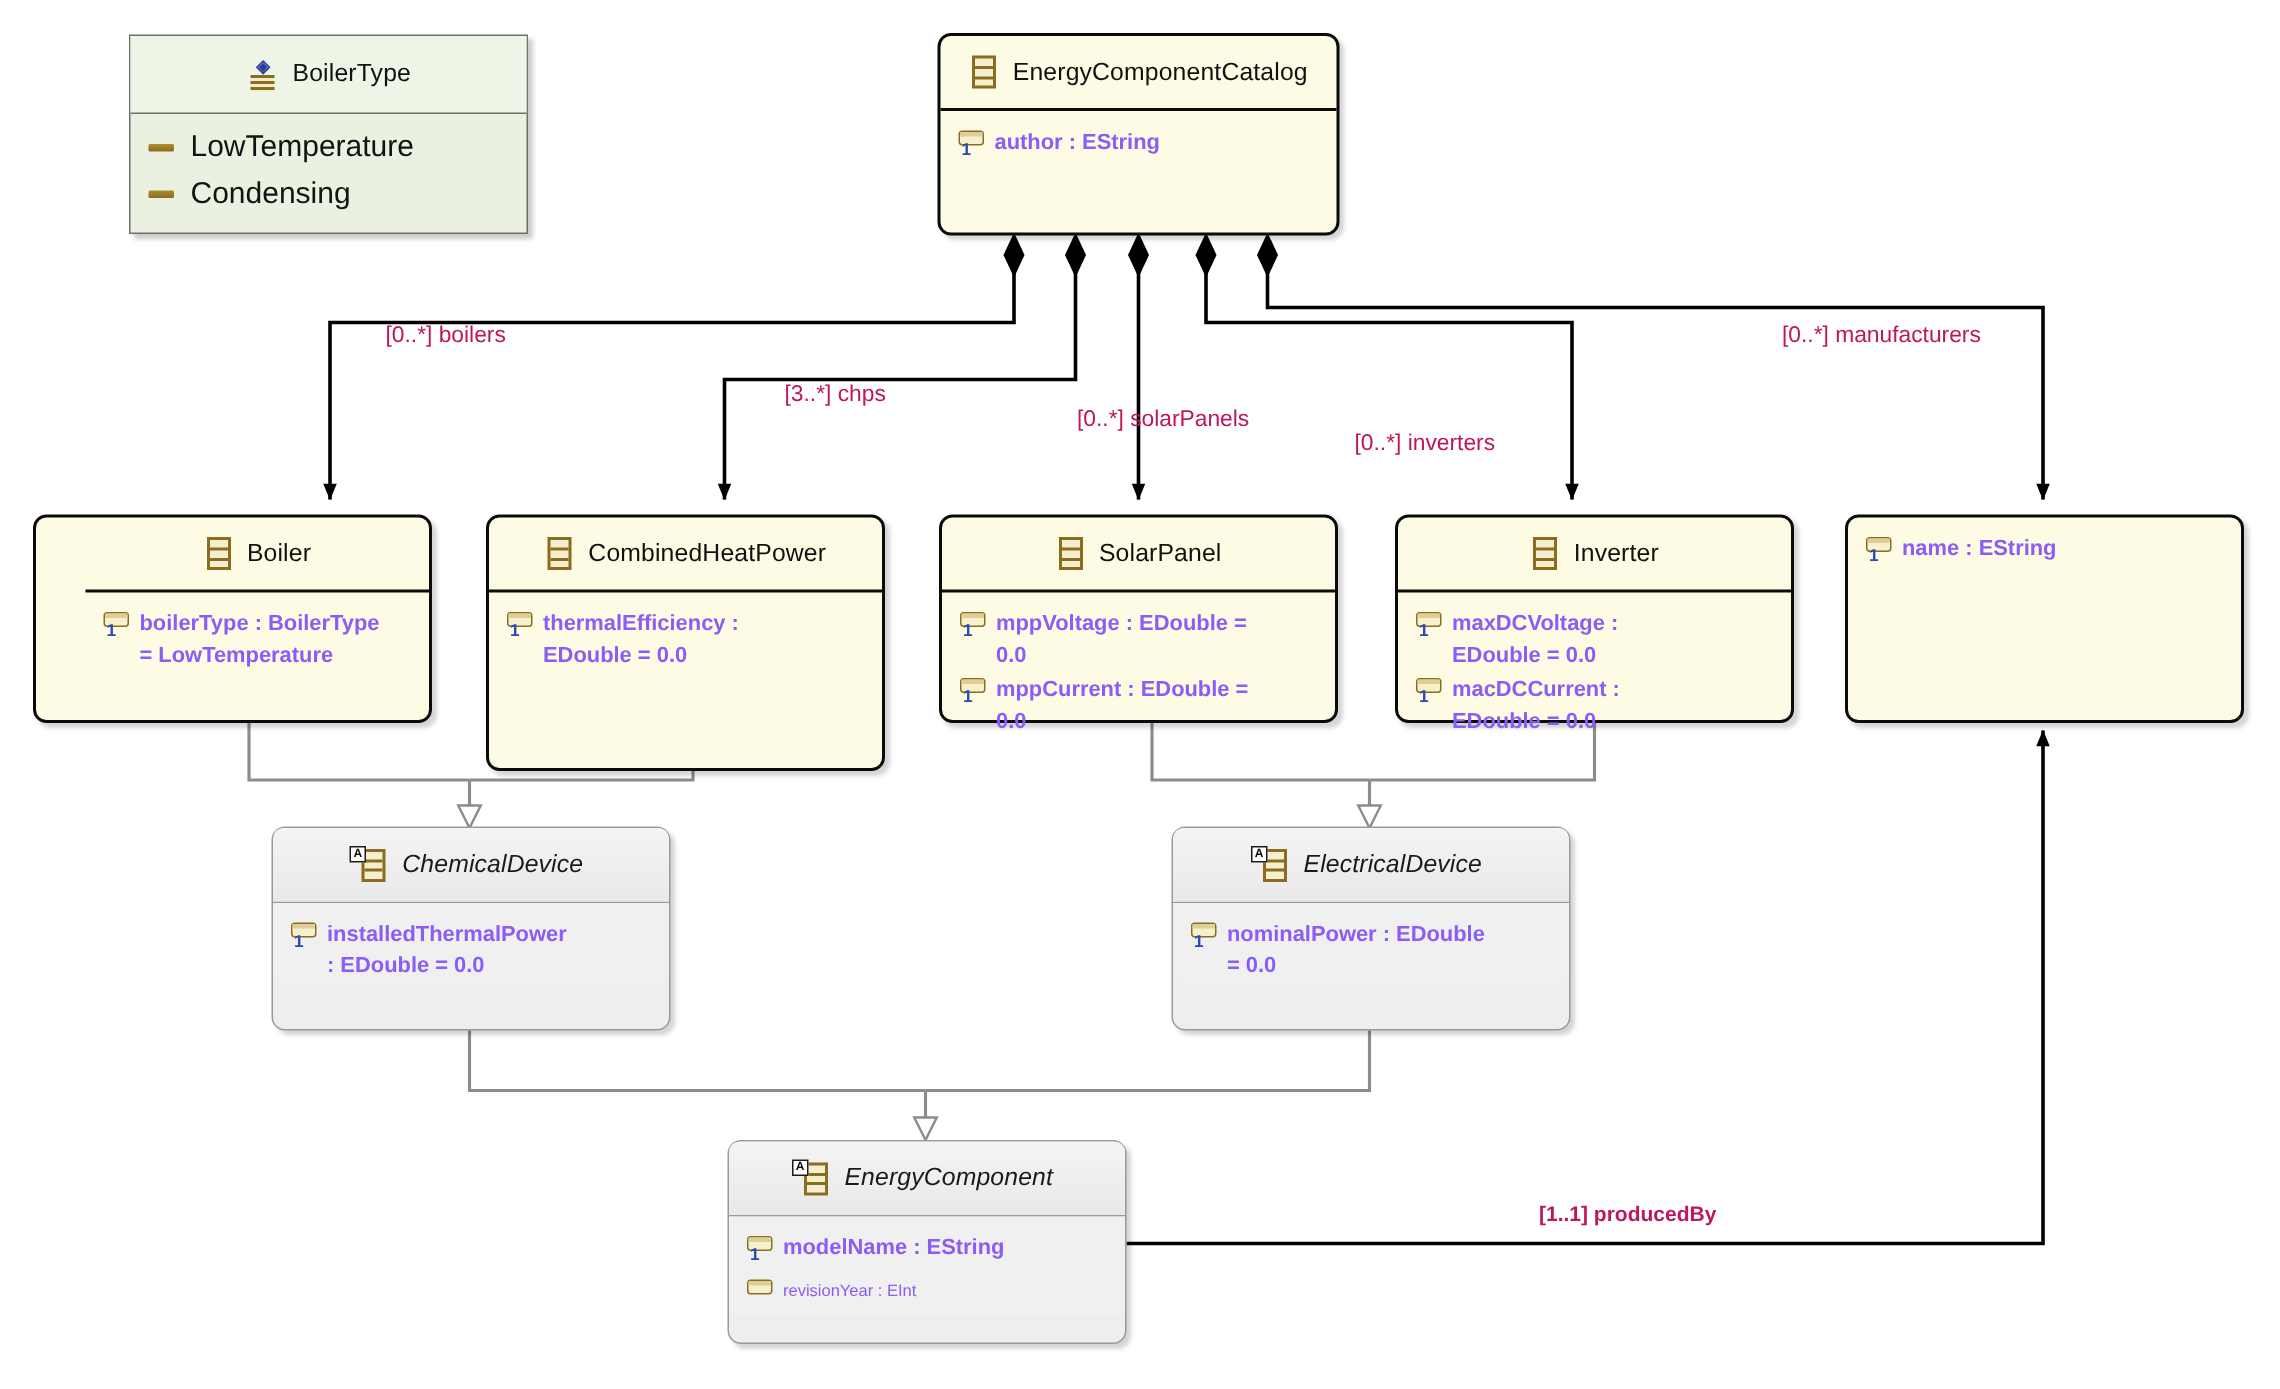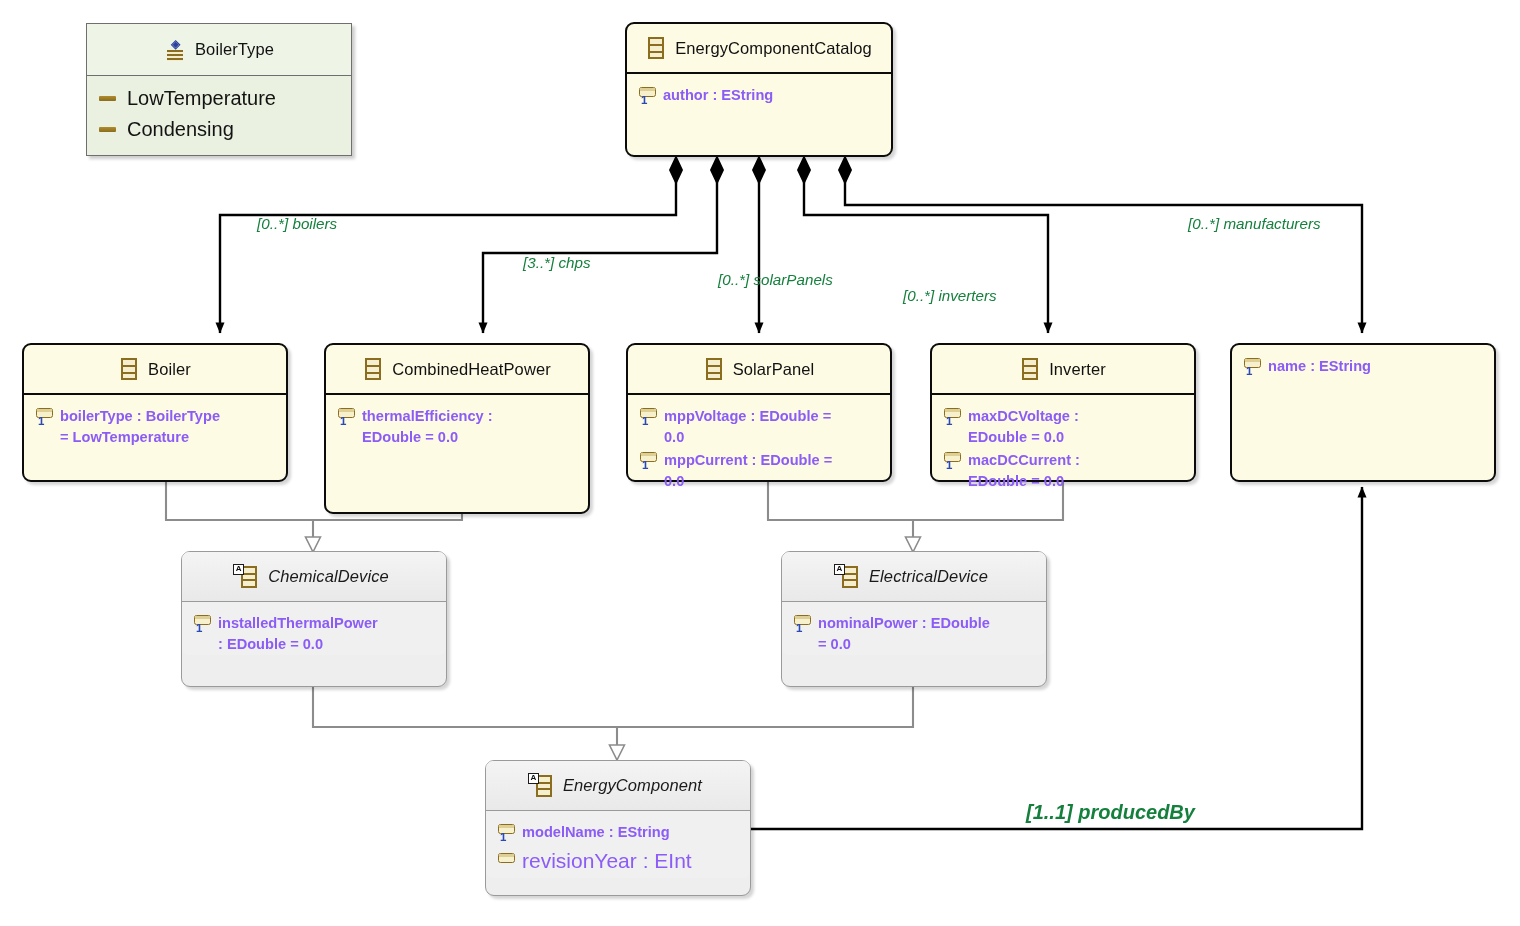--- a/index.html
+++ b/index.html
@@ -56,21 +56,21 @@
   .attr{
     display:flex;align-items:flex-start;
     padding:1px 8px 1px 10px;
     min-height:21px;
   }
   .attr .aicon{flex:0 0 auto;width:26px;height:26px;position:relative;margin-top:1px;}
   .attr .atext{
     font-size:14.6px;font-weight:bold;color:#8b5cf6;line-height:20.5px;
     padding-top:1px;white-space:pre-line;
   }
-  .attr.plain .atext{font-weight:normal;font-size:21px;}
+  .attr.plain .atext{font-weight:normal;font-size:11px;}
 
   
   .ebox{
     position:absolute;left:2px;top:2px;width:17px;height:10px;
     border:1.9px solid #8a6d1e;border-radius:2.5px;
     background:#f7f0cd;box-sizing:border-box;
   }
   .ebox::after{
     content:"";position:absolute;left:0;right:0;top:0;height:2.5px;
     background:#ddcf96;
@@ -120,25 +120,24 @@
   .eicon .chev{
     position:absolute;left:1px;top:0px;width:20px;height:12px;
     color:#2b3f9e;font-size:12px;font-weight:bold;line-height:12px;
     text-align:center;letter-spacing:-1px;
     font-family:"Liberation Sans",sans-serif;
   }
 
   
   .elabel{
     position:absolute;white-space:nowrap;
-    font-size:15.2px;color:#15803d;
+    font-size:15.2px;color:#be185d;
     background:transparent;
-    font-style:italic;
-  }
-  .elabel.bold{font-weight:bold;font-size:20px;}
+  }
+  .elabel.bold{font-weight:bold;font-size:14px;}
 </style>
 </head>
 <body>
 
 <div id="canvas">
 
   <svg id="edges" viewBox="0 0 1520 926" xmlns="http://www.w3.org/2000/svg">
     <defs>
       <marker id="arrowOpen" markerWidth="14" markerHeight="14" refX="11.5" refY="5.5" orient="auto" markerUnits="userSpaceOnUse">
         <path d="M1,1 L12,5.5 L1,10 Z" fill="#000"></path>
@@ -235,21 +234,21 @@
       <div class="attr">
         <span class="aicon">
           <span class="ebox"></span>
             <span class="mult1">1</span>
         </span>
         <span class="atext">author : EString</span>
       </div>
     </div>
   </div>
 
-  <div class="node klass" style="left:22px;top:343px;width:266px;height:139px;">
+  <div class="node klass" style="left:22px;top:343px;width:266px;height:139px;padding-left:33px;">
     <div class="titlebar">
       <div class="title">
         <span class="cicon">
             <span class="frame"></span>
           </span>
         <span>Boiler</span>
       </div>
     </div>
     <div class="compartment">
       <div class="attr">

